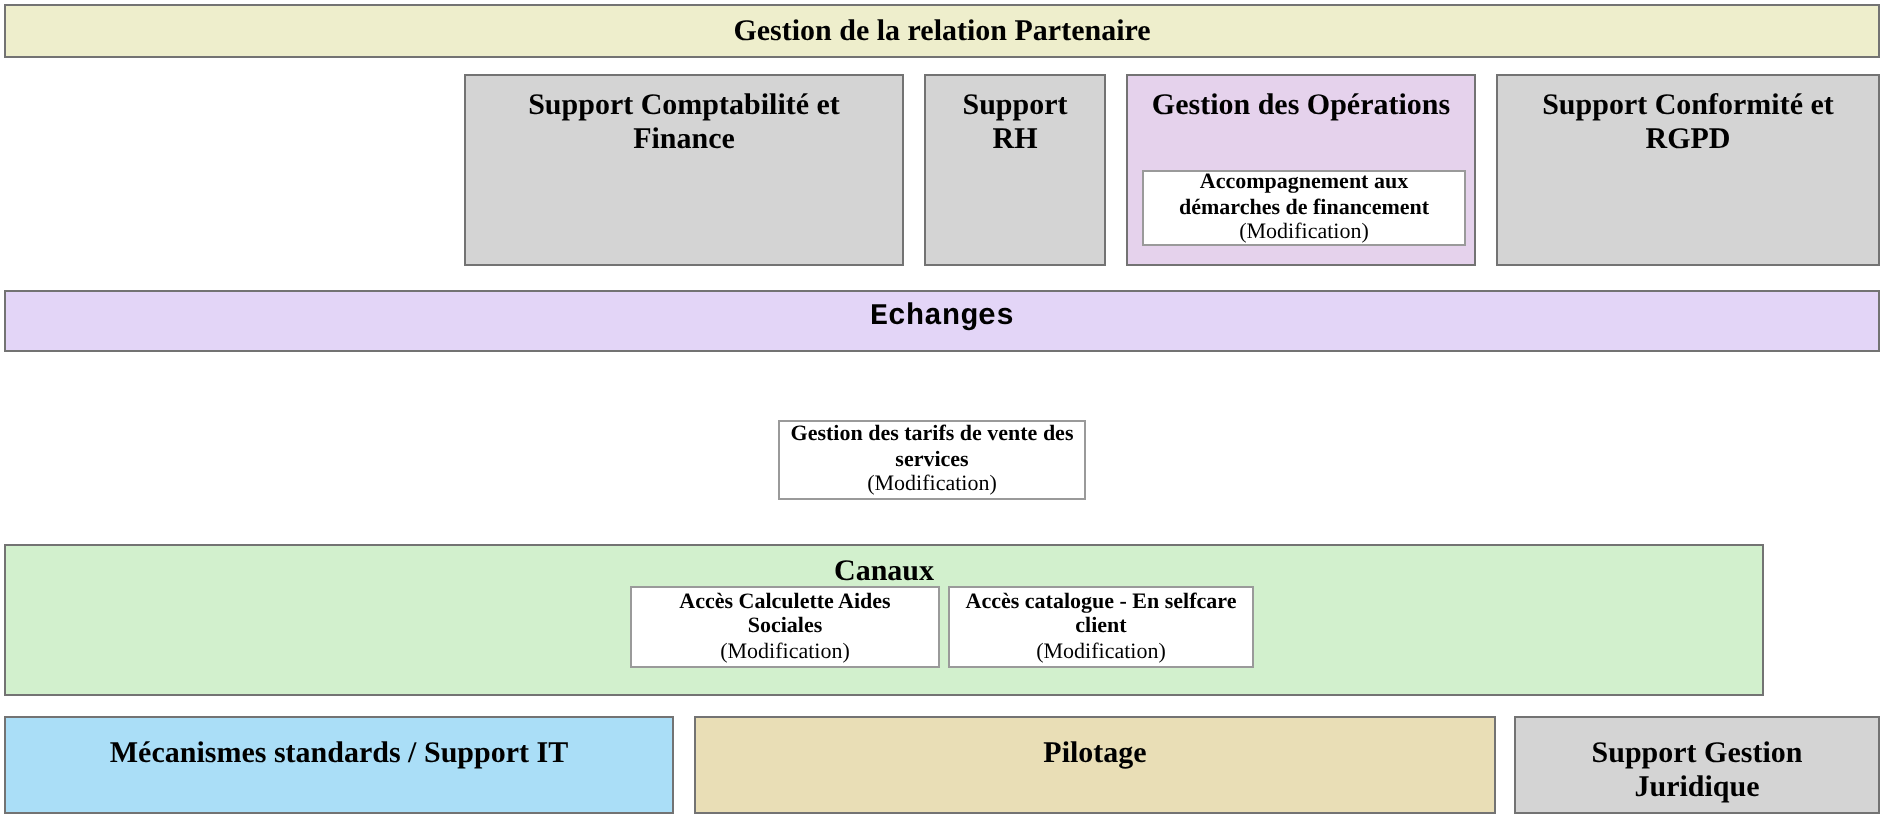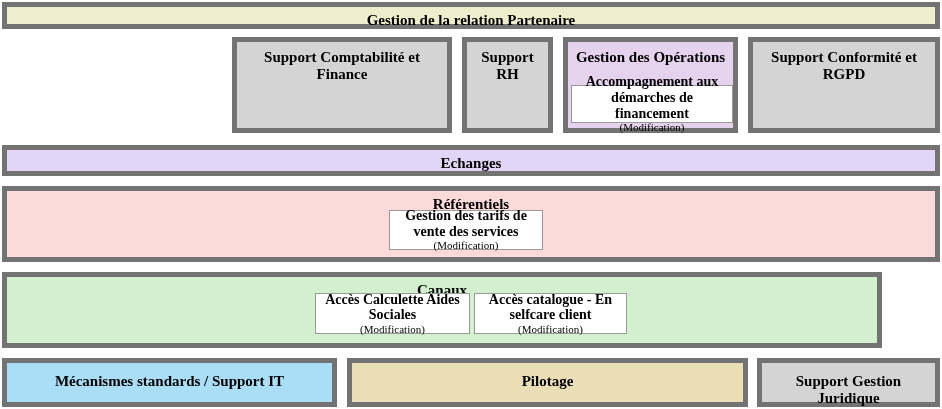--- a/index.html
+++ b/index.html
@@ -21,21 +21,21 @@
     left: 0;
     top: 0;
     width: 942px;
     height: 409px;
   }
 
   
   .block {
     position: absolute;
     box-sizing: border-box;
-    border: 5px solid #737373;
+    border: 1px solid #737373;
     display: flex;
     flex-direction: column;
     align-items: center;
   }
   .block-title {
     font-weight: bold;
     font-size: 15px;
     line-height: 1.12;
     text-align: center;
     width: 100%;
@@ -66,21 +66,21 @@
     background: #ffffff;
     border: 1px solid #9a9a9a;
     display: flex;
     flex-direction: column;
     justify-content: center;
     align-items: center;
     padding: 2px 4px;
   }
   .card-name {
     font-weight: bold;
-    font-size: 14px;
+    font-size: 11px;
     line-height: 1.12;
     text-align: center;
     white-space: pre-line;
   }
   .card-state {
     font-weight: normal;
     font-size: 11px;
     line-height: 1.15;
     text-align: center;
   }
@@ -109,27 +109,24 @@
 
   <div class="card" style="left:571px; top:85px; width:162px; height:38px;">
     <div class="card-name">Accompagnement aux démarches de financement</div>
     <div class="card-state">(Modification)</div>
   </div>
 
   <div class="block col" style="left:748px; top:37px; width:192px; height:96px; background:#d4d4d4;">
     <div class="block-title">Support Conformité et RGPD</div>
   </div>
 
-  <div class="block band" style="left:2px; top:145px; width:938px; height:31px; background:#e3d5f7;">
+  <div class="block band" style="left:2px; top:145px; width:938px; height:31px; background:#e3d5f7;font-family:Liberation Mono, monospace;">
     <div class="block-title">Echanges</div>
   </div>
 
-  <div class="block band" style="left:2px; top:186px; width:938px; height:76px; background:#fcdada;">
-    <div class="block-title">Référentiels</div>
-  </div>
 
   <div class="card" style="left:389px; top:210px; width:154px; height:40px;">
     <div class="card-name">Gestion des tarifs de vente des services</div>
     <div class="card-state">(Modification)</div>
   </div>
 
   <div class="block band" style="left:2px; top:272px; width:880px; height:76px; background:#d2f0cd;">
     <div class="block-title">Canaux</div>
   </div>
 

